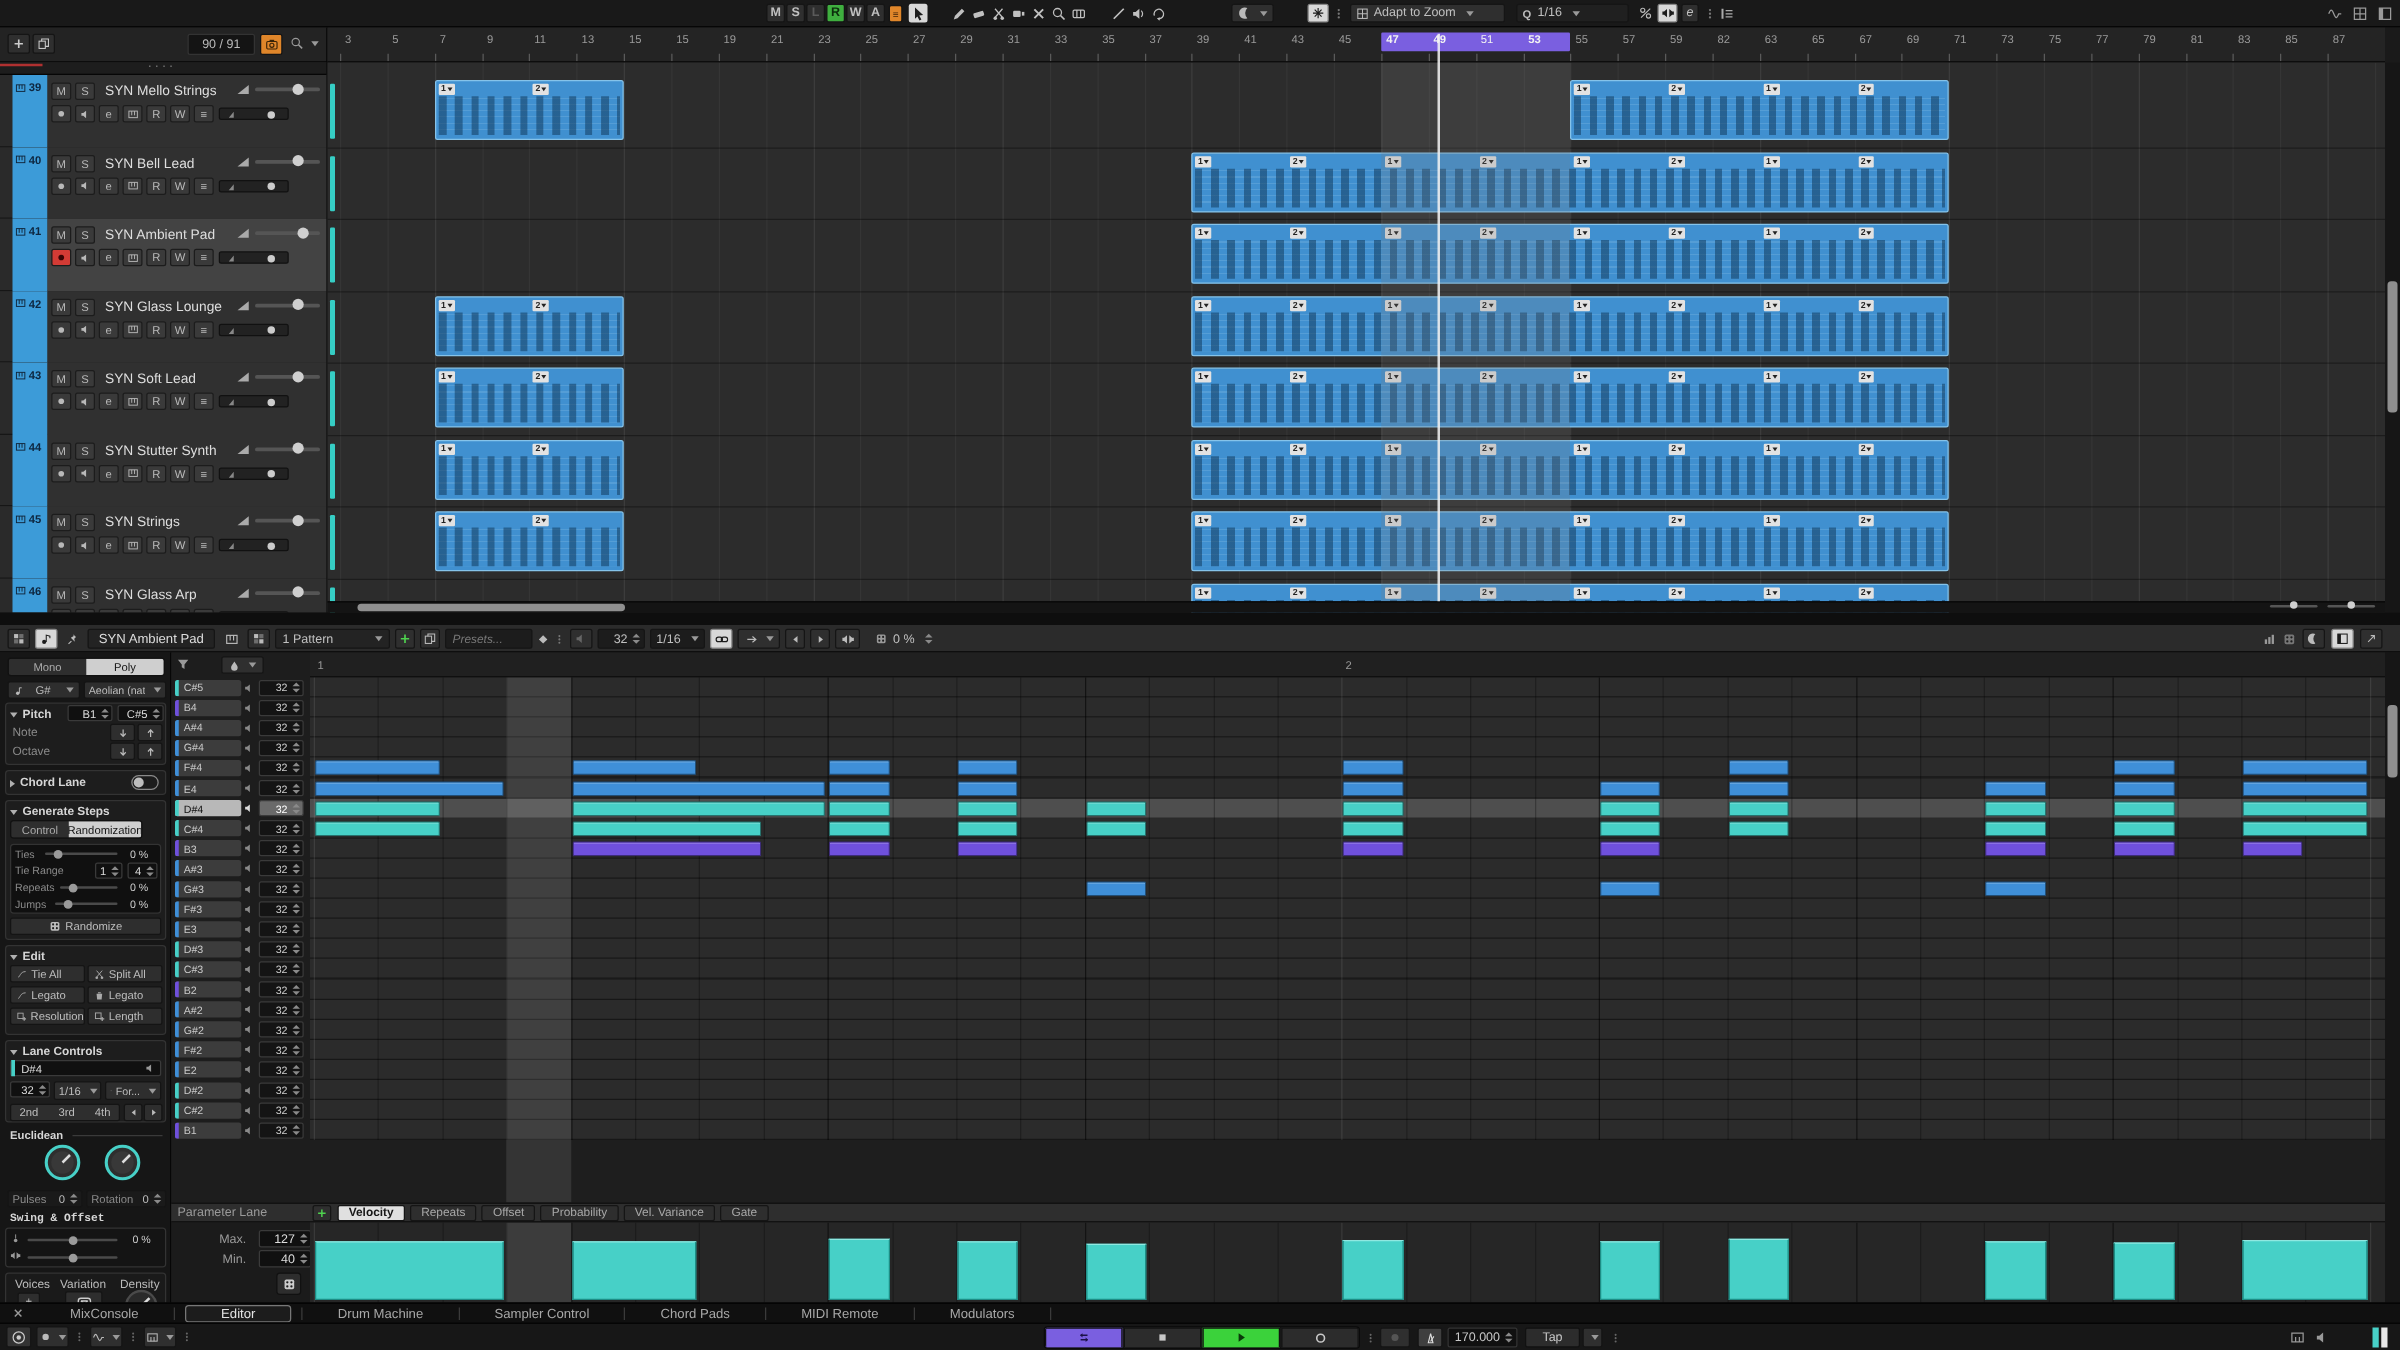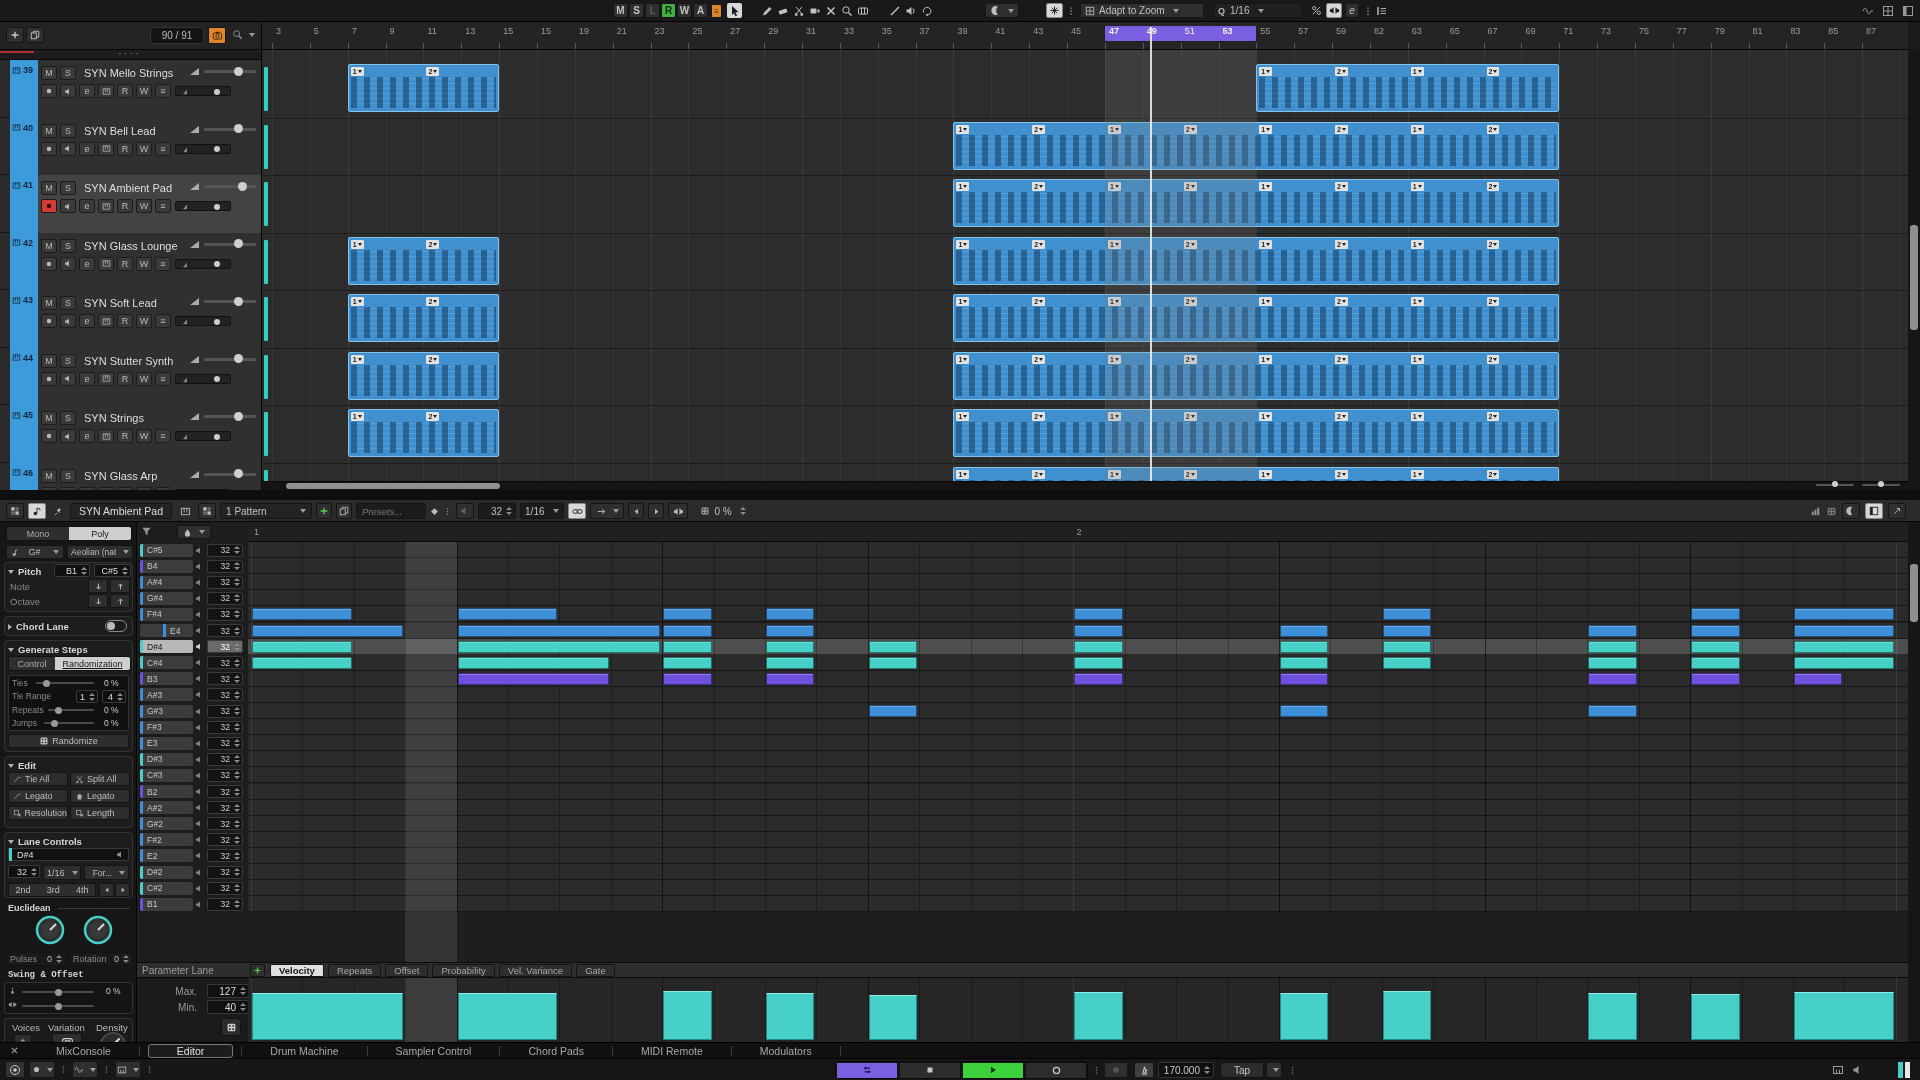--- a/index.html
+++ b/index.html
@@ -1249,21 +1249,21 @@
       <div class="toggle" style="left: 105px; top: 98px;">
         <b></b>
       </div>
       <div class="ibox" style="top: 118px; height: 112px;"></div>
       <div class="ihd flex" style="top: 122px;">
         <span class="itri dn"></span>
         <span>Generate Steps</span>
       </div>
       <div class="iseg" style="left: 8px; top: 134px;">
         <div style="width: 46px;">Control</div>
-        <div class="on" style="width: 75px; text-decoration: underline;">Randomization</div>
+        <div class="on" style="width: 58px;">Randomization</div>
       </div>
       <div class="ibox" style="left: 8px; top: 153px; width: 121px; height: 56px; background: rgb(16, 16, 16);"></div>
       <div class="ilab" style="left: 12px; top: 156px; font-size: 8.5px;">Ties</div>
       <div class="itr" style="left: 36px; top: 160px; width: 58px;">
         <b style="left: 7.44px;"></b>
       </div>
       <div class="ilab" style="left: 104px; top: 156px; color: rgb(204, 204, 204); font-size: 8.5px;">0 %</div>
       <div class="ilab" style="left: 12px; top: 169px; font-size: 8.5px;">Tie Range</div>
       <div class="ifield" style="left: 76px; top: 168px; width: 22px;">
         <div style="font-size: 9px;">1</div>
@@ -1553,21 +1553,21 @@
           <path d="M1.5 4.5 H3.5 L6.5 2 V10 L3.5 7.5 H1.5 Z" fill="#8a8a8a"></path>
         </svg>
       </div>
       <div class="lfield" style="top: 85.9px;">
         <div style="font-size: 8.5px;">32</div>
         <span class="stepud">
           <i class="u"></i>
           <i class="d"></i>
         </span>
       </div>
-      <div class="lpill" style="top: 102px; padding-left: 23px;">
+      <div class="lpill" style="top: 102px;">
         <b style="background:#3f8fd8"></b>
         <div>E4</div>
       </div>
       <div class="lspk" style="top: 102px;">
         <svg width="9" height="9" viewBox="0 0 12 12">
           <path d="M1.5 4.5 H3.5 L6.5 2 V10 L3.5 7.5 H1.5 Z" fill="#8a8a8a"></path>
         </svg>
       </div>
       <div class="lfield" style="top: 102px;">
         <div style="font-size: 8.5px;">32</div>

